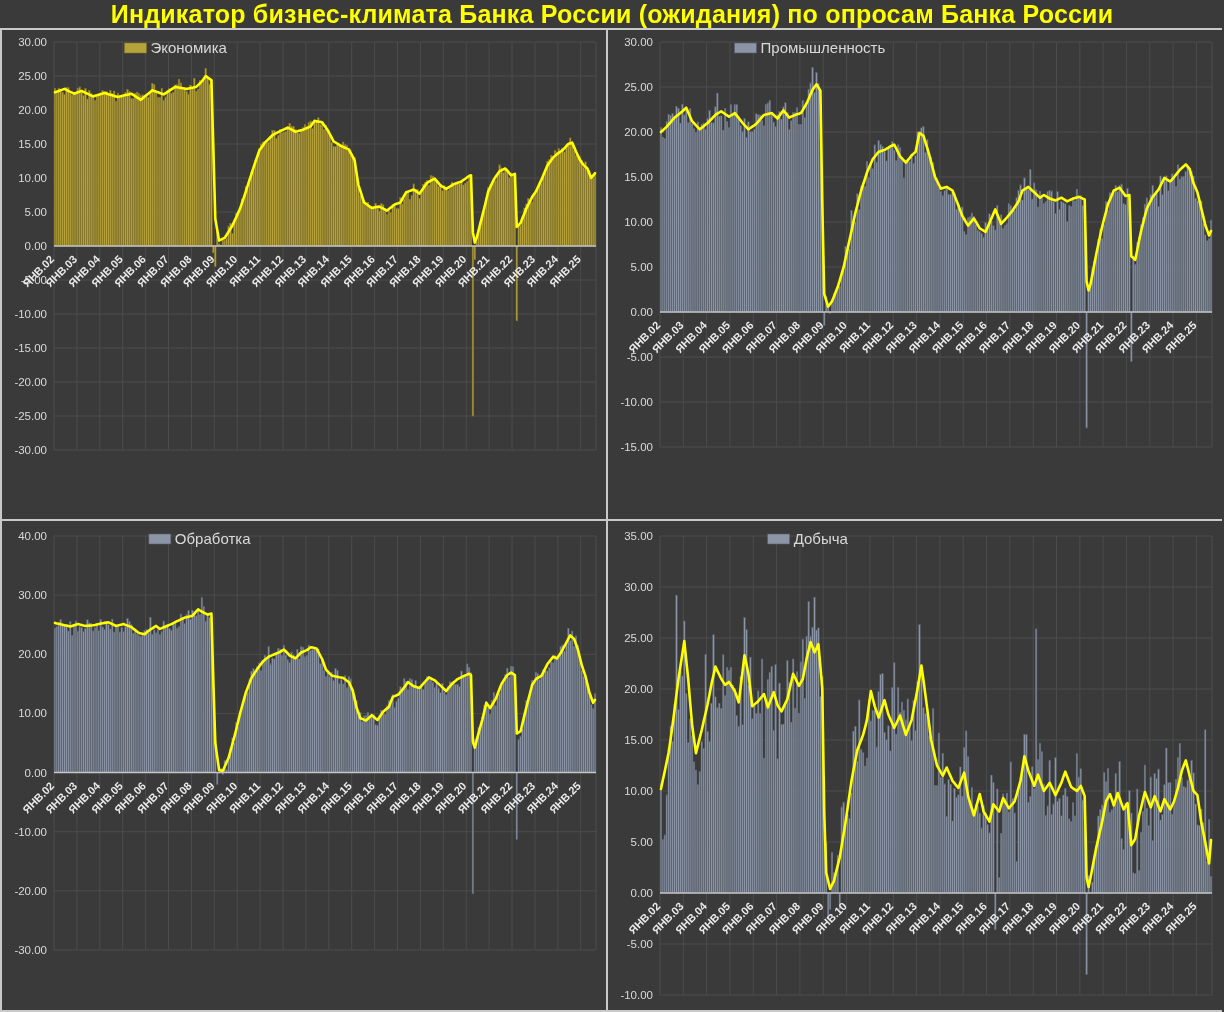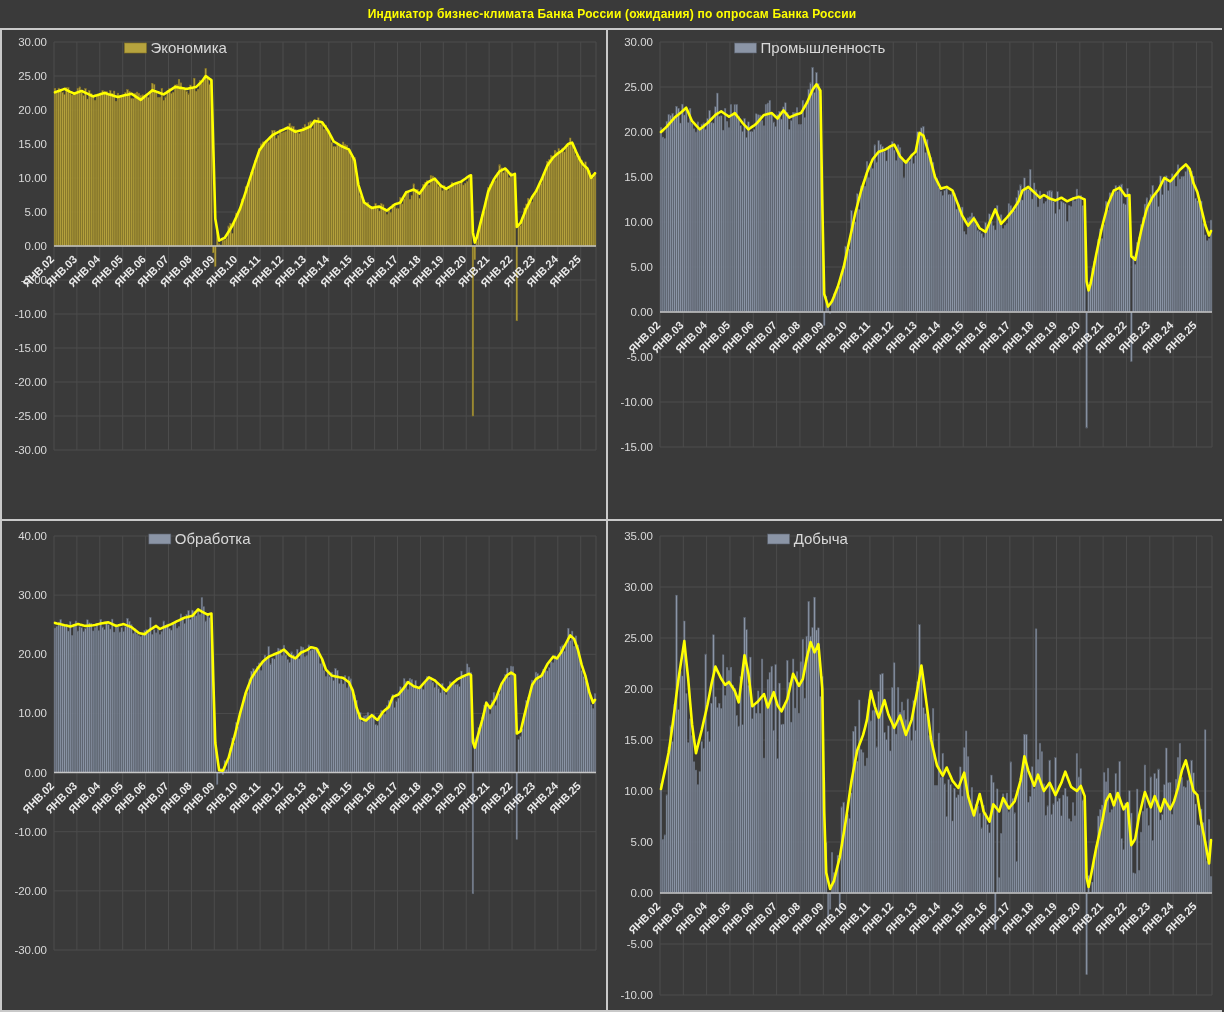--- a/index.html
+++ b/index.html
@@ -1,18 +1,18 @@
 <!DOCTYPE html>
 <html><head>
 <meta charset="utf-8">
 <style>
   html,body{margin:0;padding:0;background:#2e2e2e;}
   .page{width:1224px;height:1012px;background:#3a3a3a;font-family:"Liberation Sans",sans-serif;overflow:hidden;}
   .hdr{height:28px;display:flex;align-items:center;justify-content:center;background:#3a3a3a;}
-  .hdr h1{margin:0;font-size:12px;font-weight:bold;color:#ffff00;letter-spacing:0.2px;}
+  .hdr h1{margin:0;font-size:25px;font-weight:bold;color:#ffff00;letter-spacing:0.2px;}
   .grid{display:grid;grid-template-columns:604px 614px;grid-template-rows:489px 489px;gap:2px;
         border:2px solid #c9c9c9;background:#c9c9c9;width:1218px;height:980px;margin:0;}
   .panel{background:#3a3a3a;position:relative;overflow:hidden;}
   svg{display:block;}
 </style>
 </head>
 <body>
 
 <div class="page">
   <div class="hdr">

